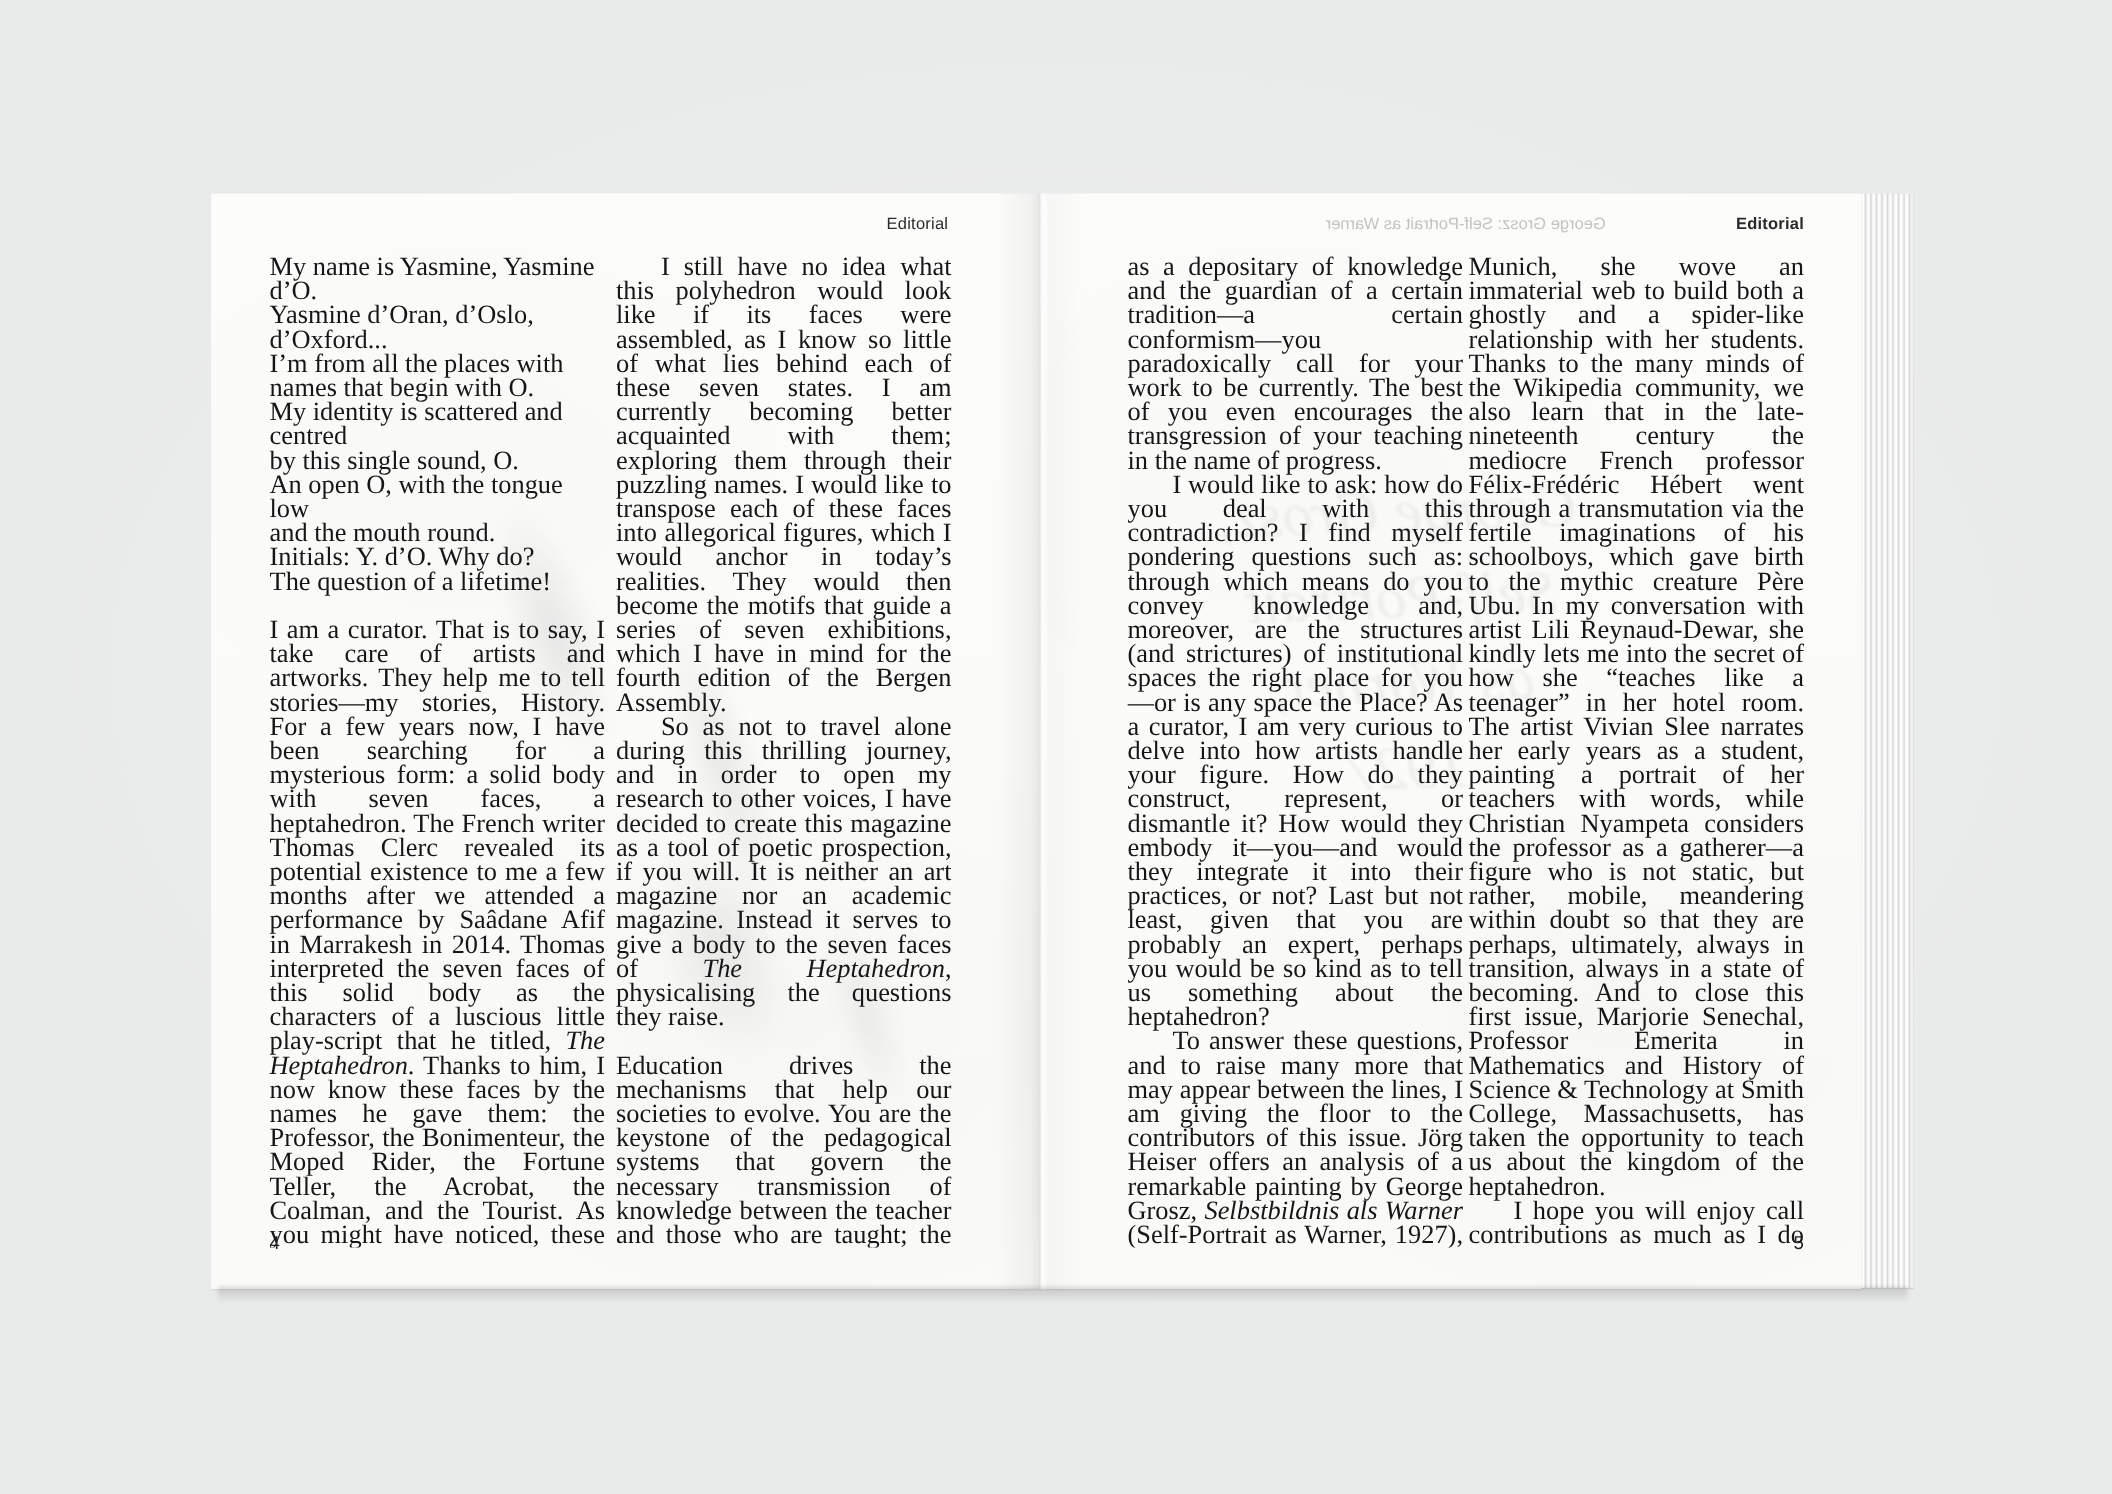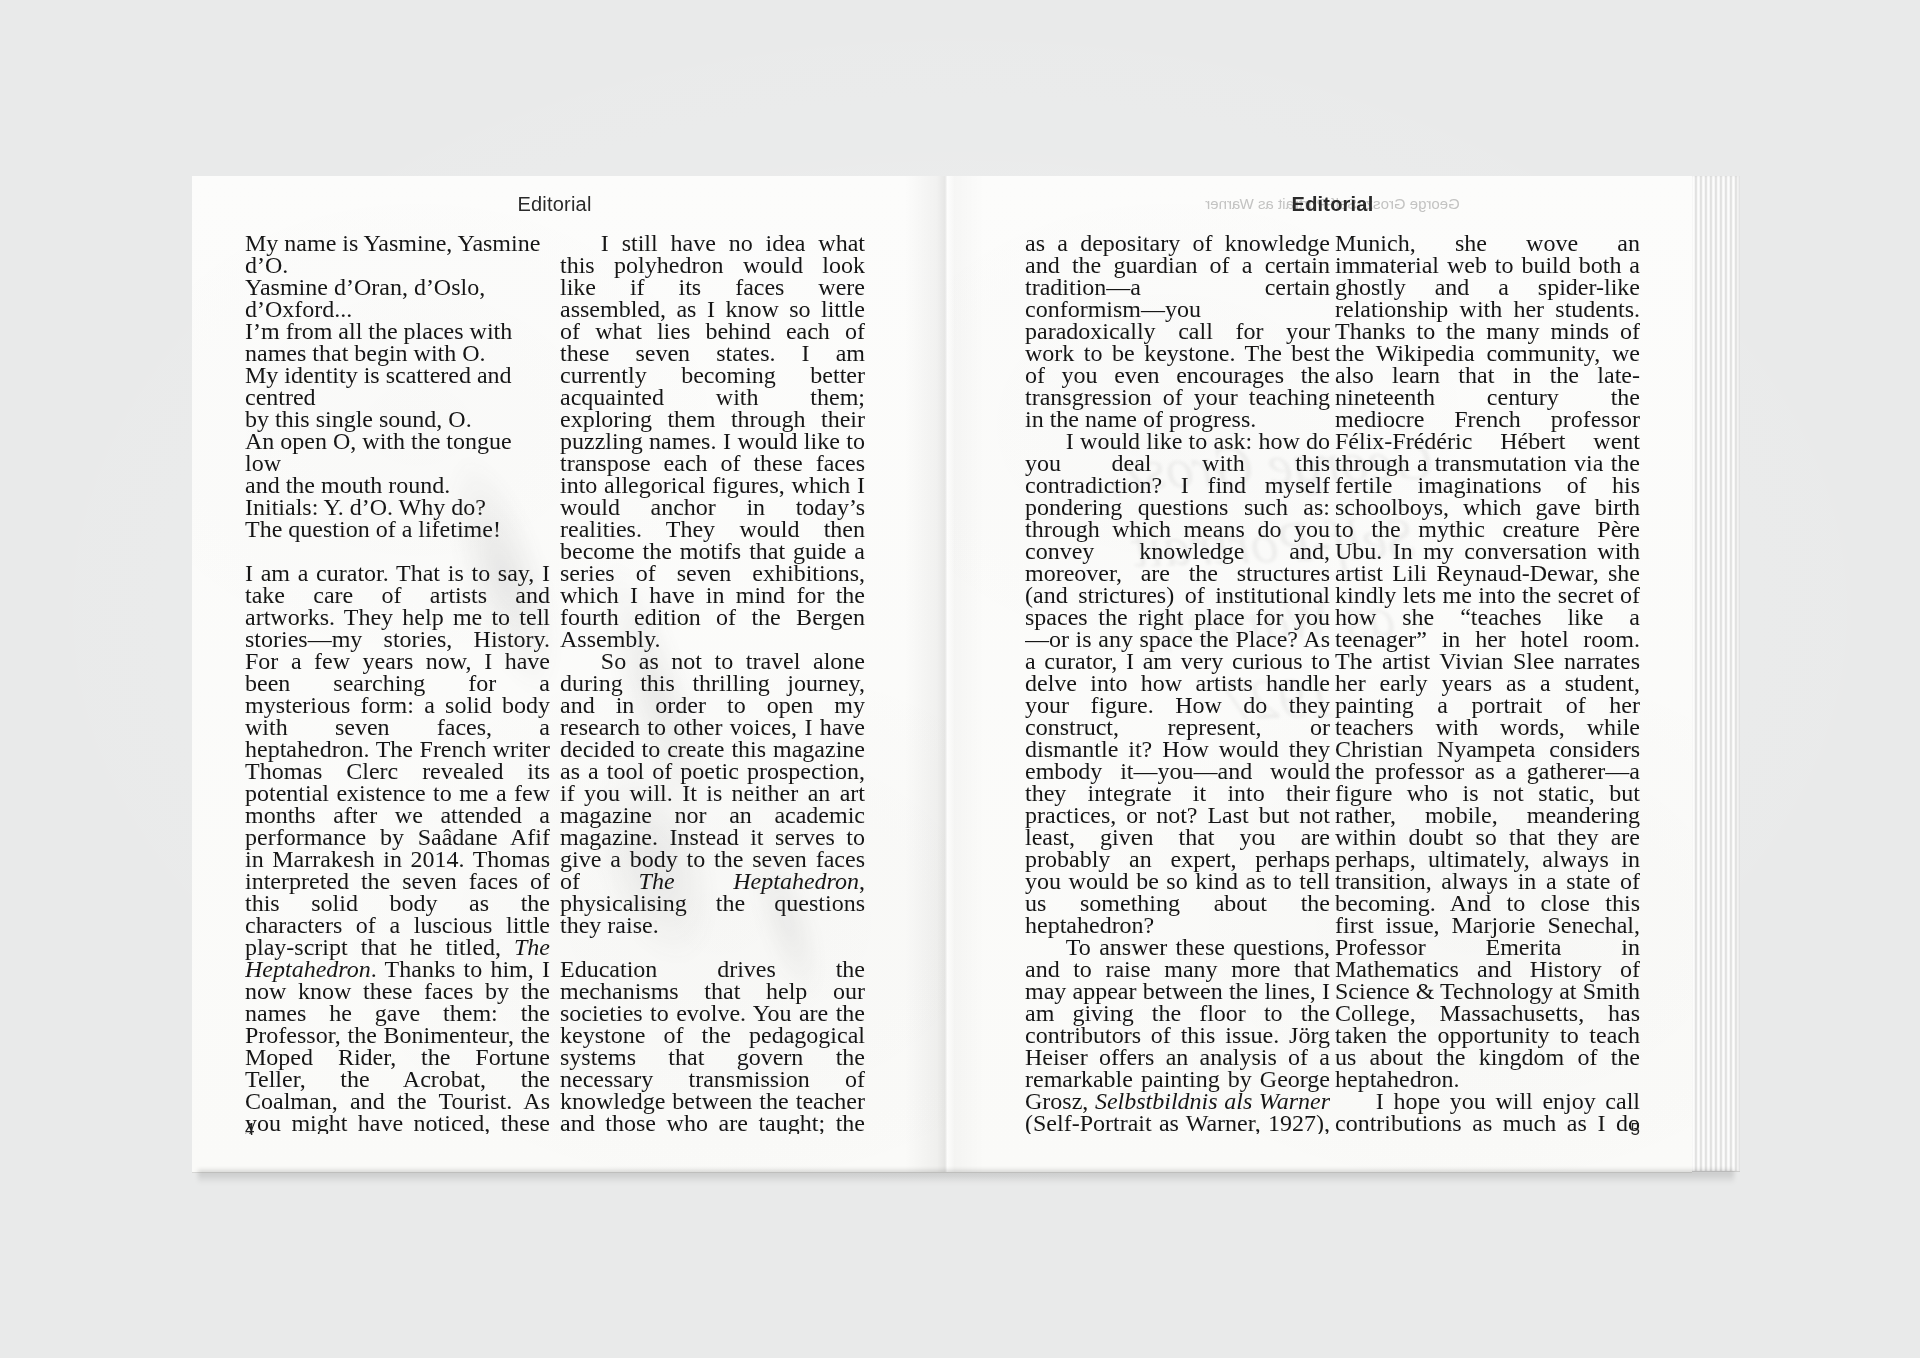--- a/index.html
+++ b/index.html
@@ -76,23 +76,23 @@
     height: 995px;
     background: repeating-linear-gradient(90deg,
       #f4f4f3 0px, #ffffff 2px, #d7d7d6 4px, #f1f1f0 5px);
     border-bottom: 1px solid #cfcfce;
     box-shadow: inset -2px 0 2px rgba(0,0,0,0.08);
   }
 
   .running-head {
     position: absolute;
     top: 19px;
-    text-align: center;
+    text-align: right;
     font-family: "Liberation Sans", sans-serif;
-    font-size: 20px;
+    font-size: 15px;
     line-height: 18px;
     color: #2a2a2a;
     letter-spacing: 0.2px;
   }
   .running-head.left-head  { left: 55px; width: 615px; font-weight: 400; }
   .running-head.right-head { left: 80px; width: 615px; font-weight: 700; z-index: 2; }
 
   .head-ghost {
     position: absolute;
     top: 19px;
@@ -217,21 +217,21 @@
       <div class="folio folio-left">4</div>
     </div>
 
     <div class="page page-right">
       <div class="ghost-title">George Grosz, Self-Portrait as Warner, 1927</div>
 
       <div class="head-ghost">George Grosz: Self-Portrait as Warner</div>
       <div class="running-head right-head">Editorial</div>
 
       <div class="col col-3">
-        <p class="para">as a depositary of knowledge and the guardian of a certain tradition—a certain conformism—you paradoxically call for your work to be keystone. The best of you even encourages the transgression of your teaching in the name of progress.</p>
+        <p class="para">as a depositary of knowledge and the guardian of a certain tradition—a certain conformism—you paradoxically call for your work to be currently. The best of you even encourages the transgression of your teaching in the name of progress.</p>
         <p class="para indent">I would like to ask: how do you deal with this contradiction? I find myself pondering questions such as: through which means do you convey knowledge and, moreover, are the structures (and strictures) of institutional spaces the right place for you—or is any space the Place? As a curator, I am very curious to delve into how artists handle your figure. How do they construct, represent, or dismantle it? How would they embody it—you—and would they integrate it into their practices, or not? Last but not least, given that you are probably an expert, perhaps you would be so kind as to tell us something about the heptahedron?</p>
         <p class="para indent"><span>To answer these questions, and to raise many more that may appear between the lines, I am giving the floor to the contributors of this issue. Jörg Heiser offers an analysis of a remarkable painting by George Grosz, </span><span style="font-style: italic;">Selbstbildnis als Warner</span><span> (Self-Portrait as Warner, 1927), a work in which the painter represented himself with a professorial assertiveness, all the while seeking to warn his contemporaries about the dangers that threatened them. In an interview with the future researcher Valérie Chartrain, Uli Aigner describes how, as a guest professor at the Academy of Fine Arts in</span></p>
       </div>
 
       <div class="col col-4">
         <p class="para">Munich, she wove an immaterial web to build both a ghostly and a spider-like relationship with her students. Thanks to the many minds of the Wikipedia community, we also learn that in the late-nineteenth century the mediocre French professor Félix-Frédéric Hébert went through a transmutation via the fertile imaginations of his schoolboys, which gave birth to the mythic creature Père Ubu. In my conversation with artist Lili Reynaud-Dewar, she kindly lets me into the secret of how she “teaches like a teenager” in her hotel room. The artist Vivian Slee narrates her early years as a student, painting a portrait of her teachers with words, while Christian Nyampeta considers the professor as a gatherer—a figure who is not static, but rather, mobile, meandering within doubt so that they are perhaps, ultimately, always in transition, always in a state of becoming. And to close this first issue, Marjorie Senechal, Professor Emerita in Mathematics and History of Science &amp; Technology at Smith College, Massachusetts, has taken the opportunity to teach us about the kingdom of the heptahedron.</p>
         <p class="para indent">I hope you will enjoy call contributions as much as I do—this motley crew of diverse and outstanding voices. Through them, just like a sculptor with multiple hands on fresh clay, we have modelled the first character sketch of the Professor, who will be staged in Bergen.</p>
         <p class="signature block-gap">Yasmine d’O.</p>
       </div>
 

